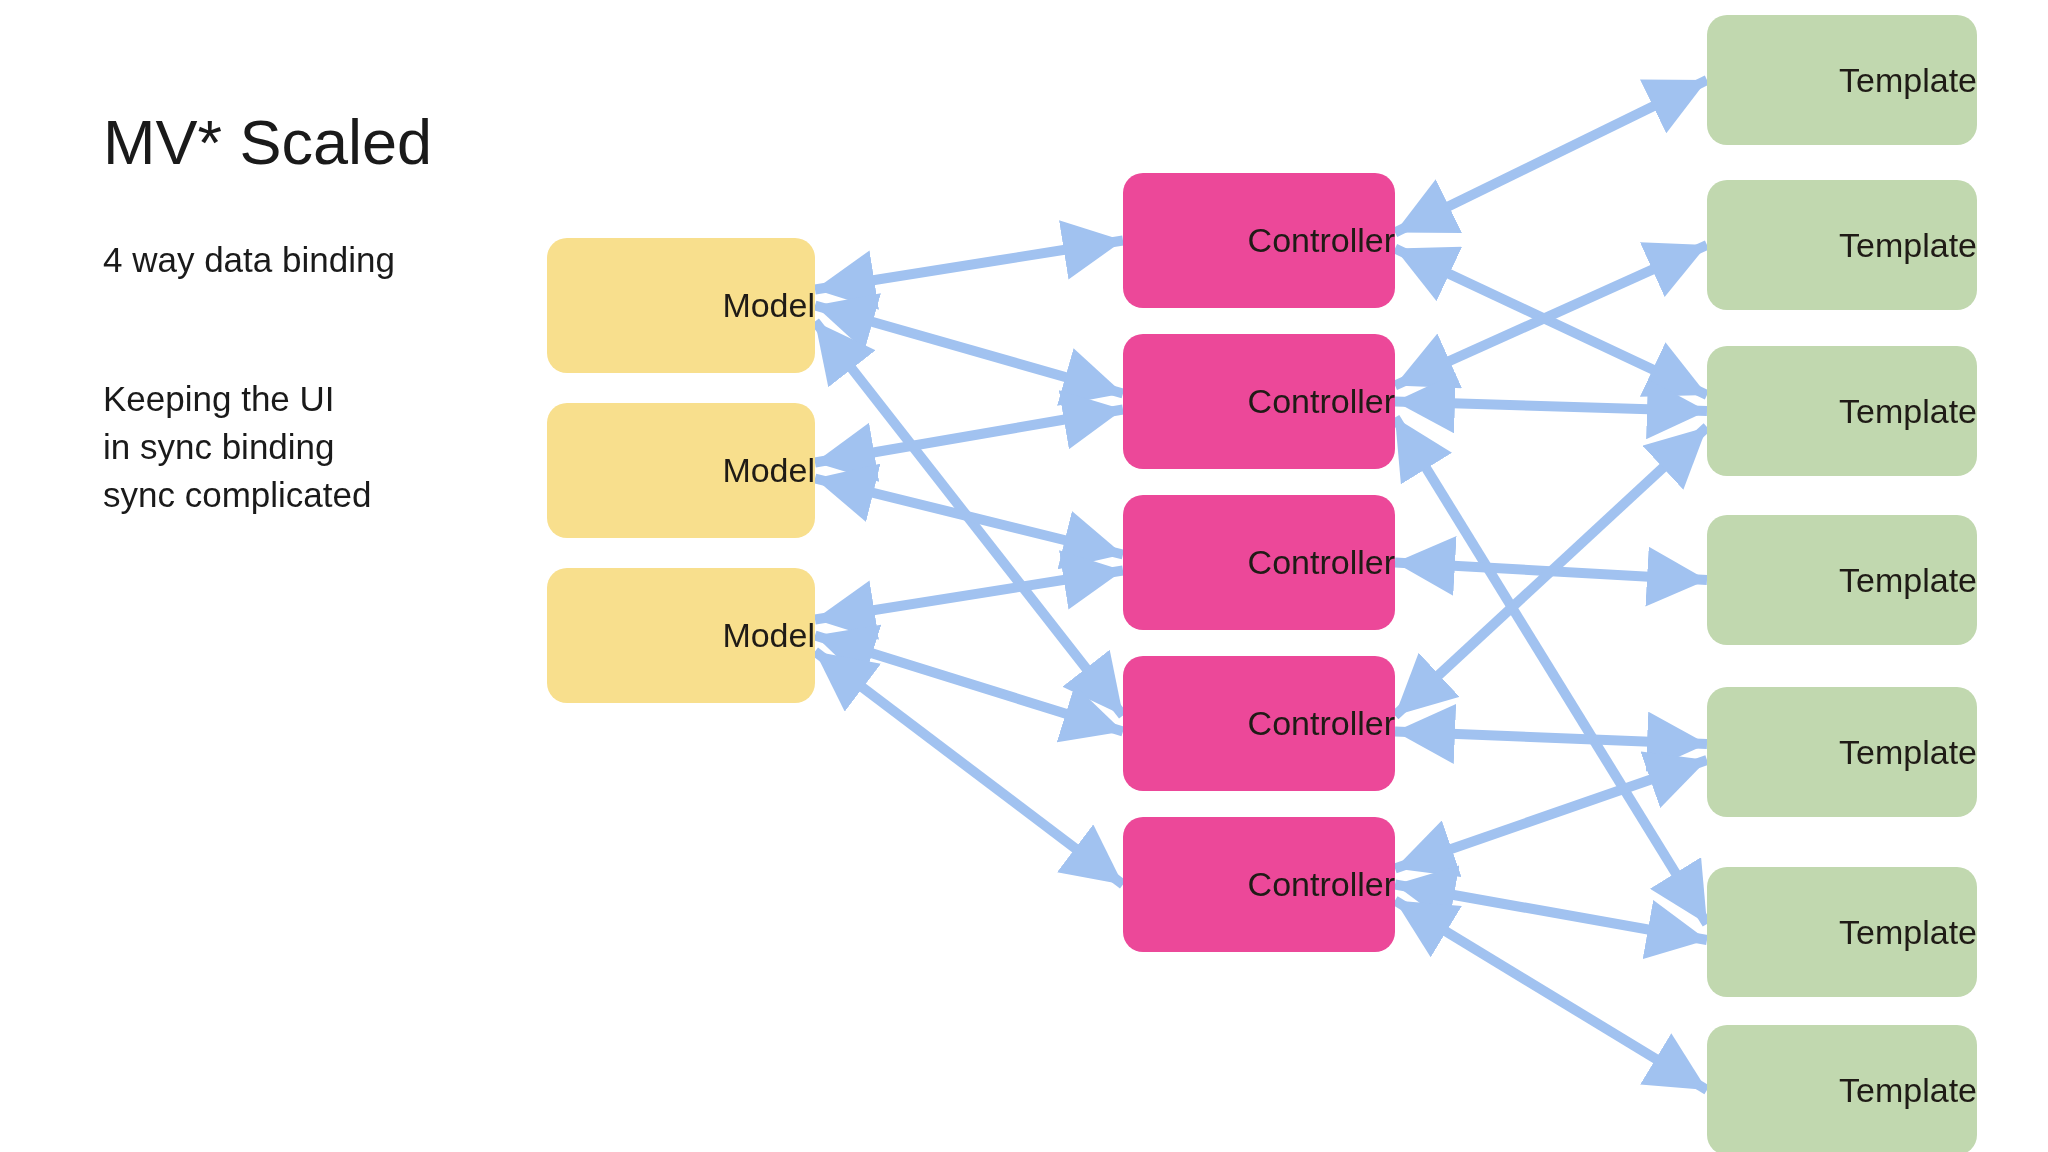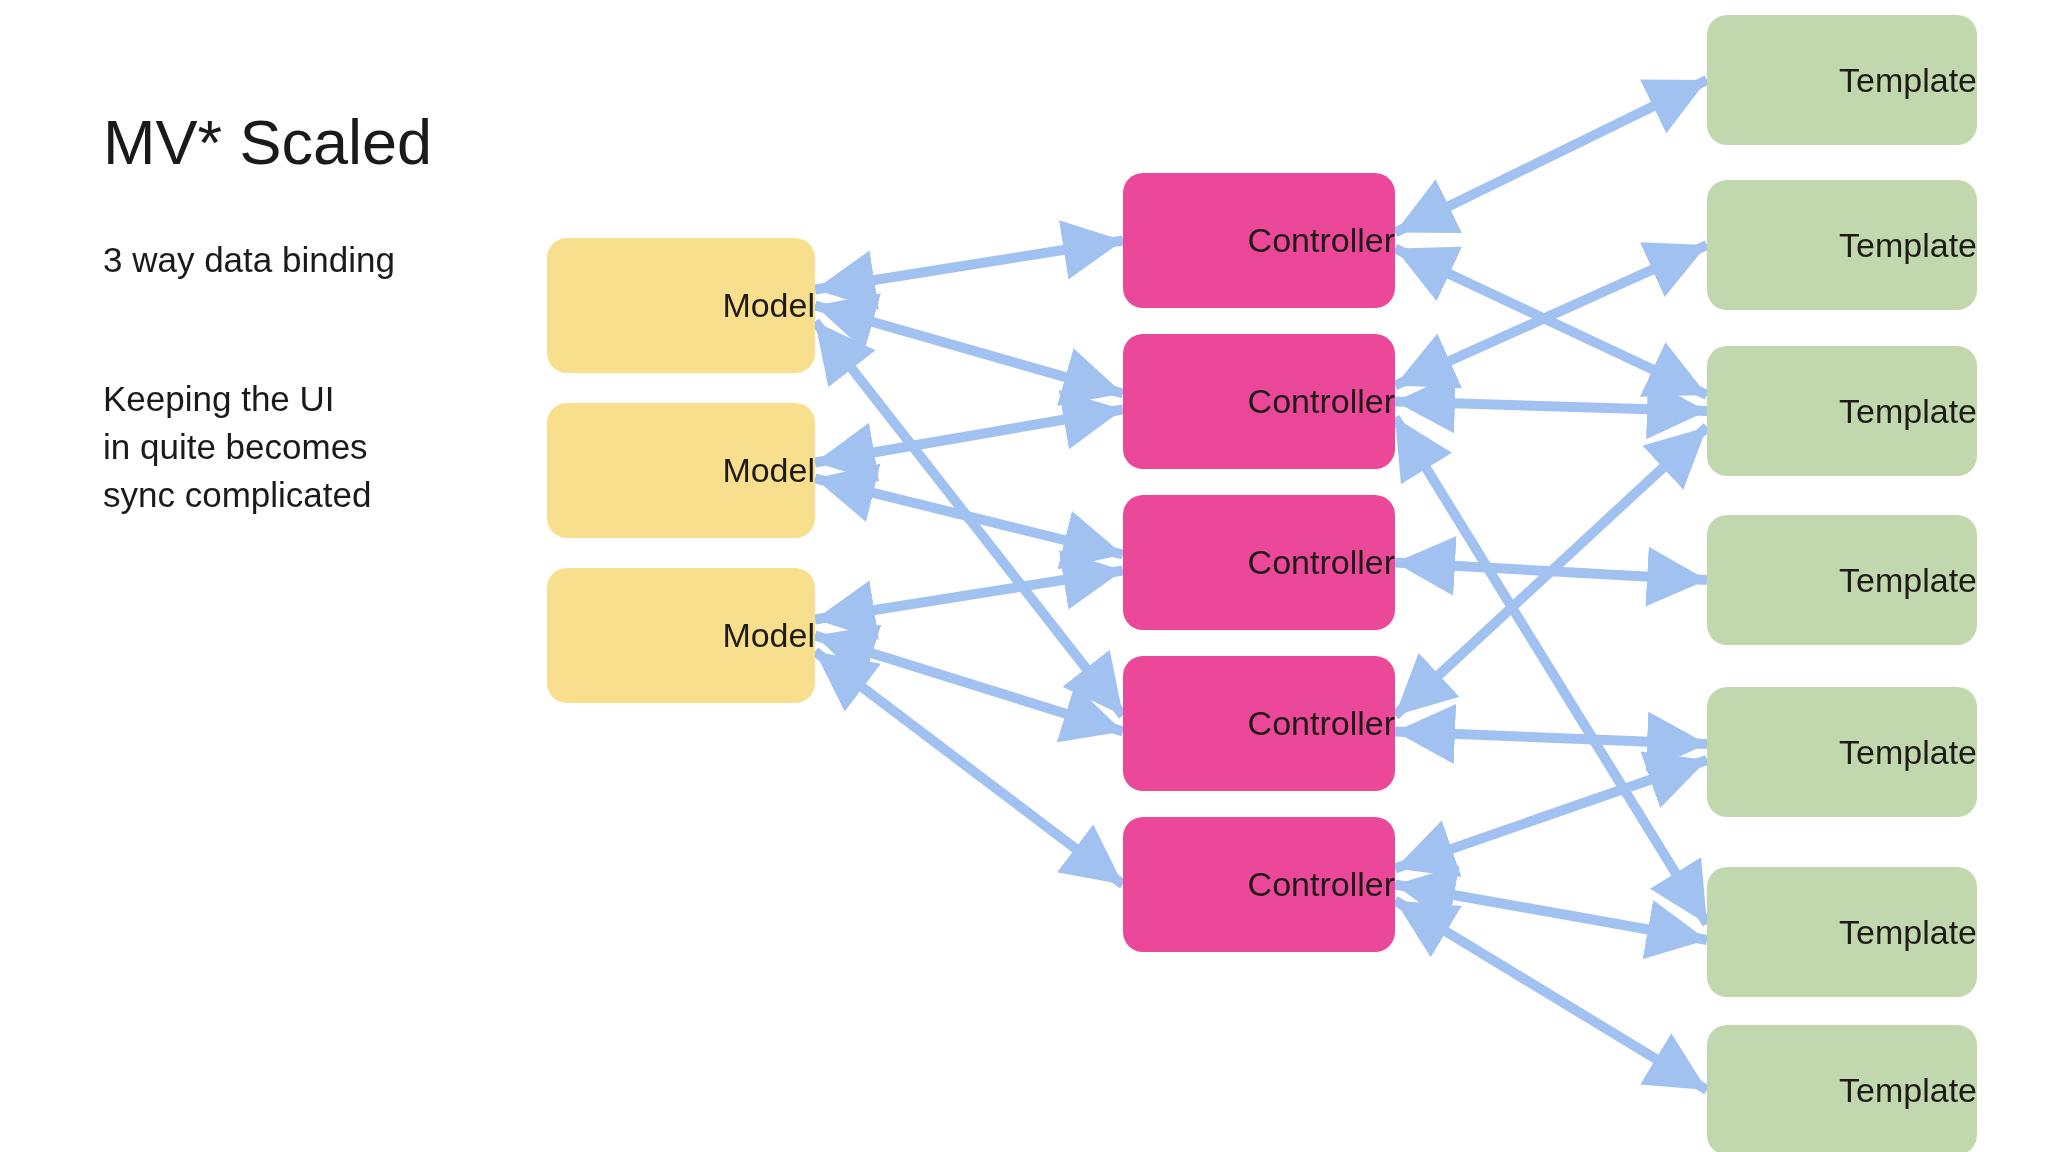--- a/index.html
+++ b/index.html
@@ -68,24 +68,24 @@
       <line x1="1395" y1="417.5" x2="1707" y2="924" stroke="#A1C2F0" stroke-width="10" marker-end="url(#headE)" marker-start="url(#headS)"></line>
       <line x1="1395" y1="562.5" x2="1707" y2="580" stroke="#A1C2F0" stroke-width="10" marker-end="url(#headE)" marker-start="url(#headS)"></line>
       <line x1="1395" y1="715.5" x2="1707" y2="427" stroke="#A1C2F0" stroke-width="10" marker-end="url(#headE)" marker-start="url(#headS)"></line>
       <line x1="1395" y1="731.5" x2="1707" y2="744" stroke="#A1C2F0" stroke-width="10" marker-end="url(#headE)" marker-start="url(#headS)"></line>
       <line x1="1395" y1="868.5" x2="1707" y2="760" stroke="#A1C2F0" stroke-width="10" marker-end="url(#headE)" marker-start="url(#headS)"></line>
       <line x1="1395" y1="884.5" x2="1707" y2="940" stroke="#A1C2F0" stroke-width="10" marker-end="url(#headE)" marker-start="url(#headS)"></line>
       <line x1="1395" y1="900.5" x2="1707" y2="1090" stroke="#A1C2F0" stroke-width="10" marker-end="url(#headE)" marker-start="url(#headS)"></line>
     </svg>
 
   <div class="title">MV* Scaled</div>
-  <div class="subtitle">3 way data binding</div>
+  <div class="subtitle">4 way data binding</div>
   <div class="bodytext">
     <div>Keeping the UI</div>
-    <div>in quite becomes</div>
+    <div>in sync binding</div>
     <div>sync complicated</div>
   </div>
 
   <div id="nodes">
       <div class="node model" style="left: 547px; top: 238px; width: 268px; height: 135px;">
         <span>Model</span>
       </div>
       <div class="node model" style="left: 547px; top: 403px; width: 268px; height: 135px;">
         <span>Model</span>
       </div>

